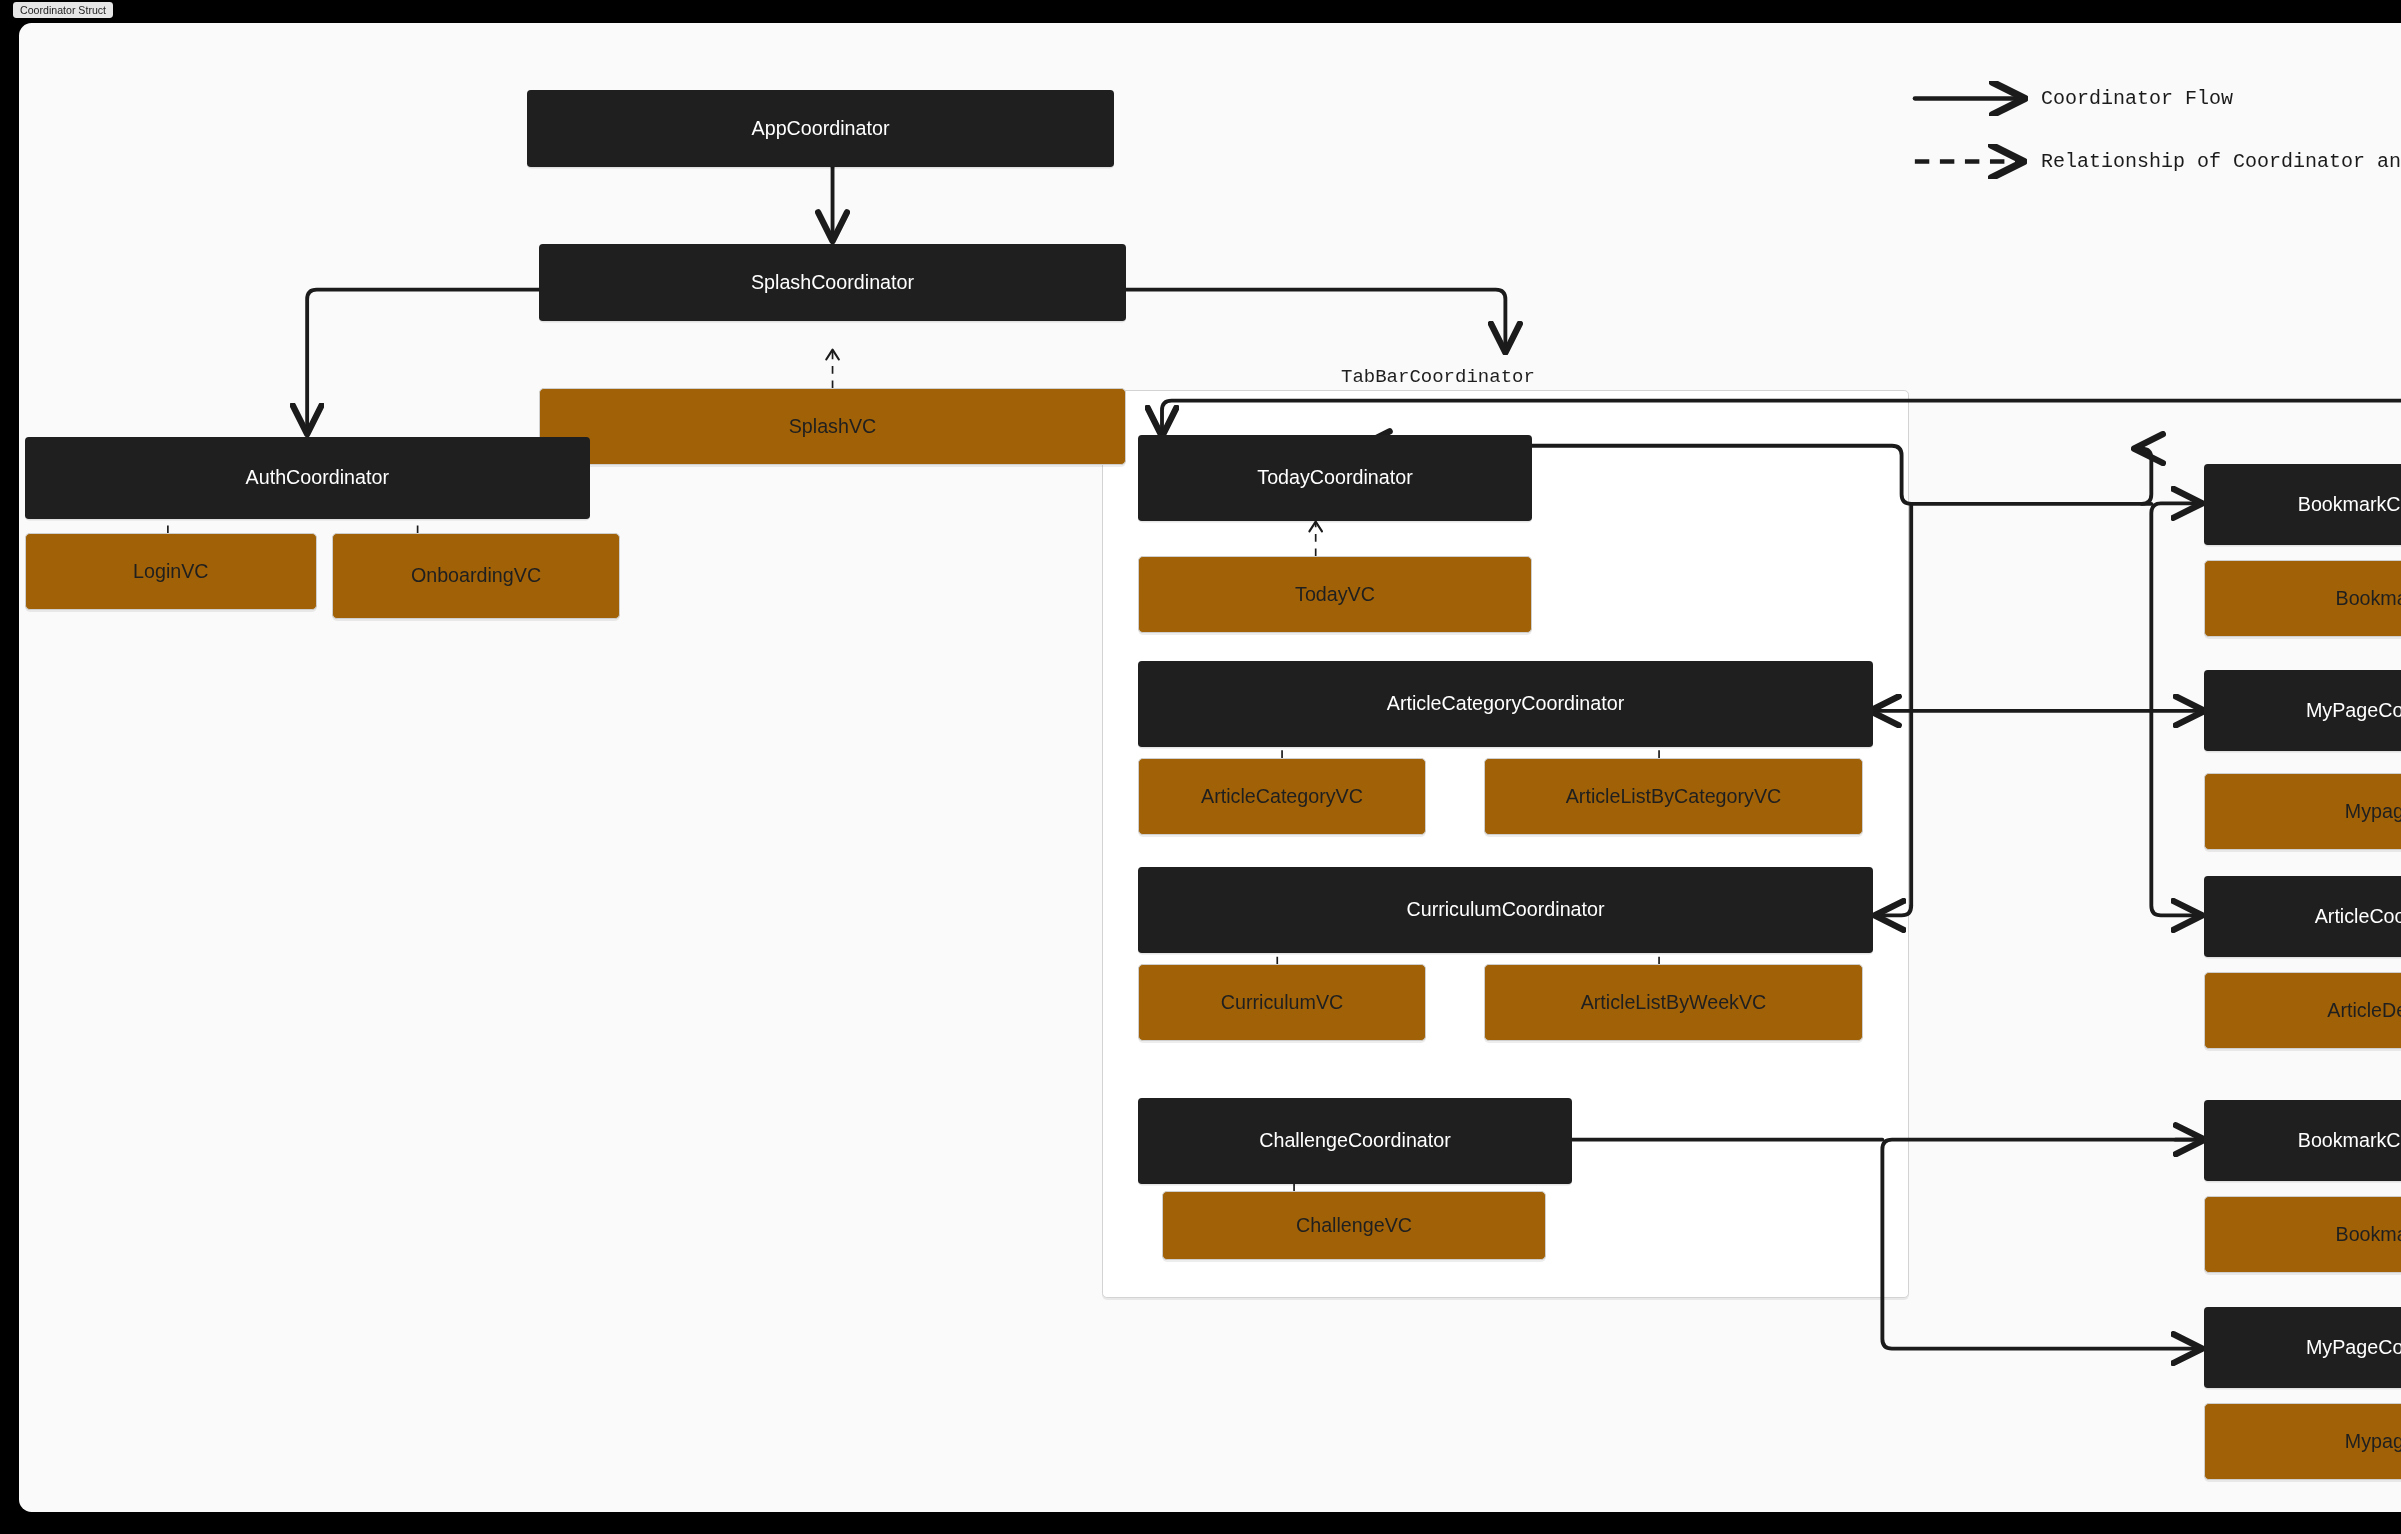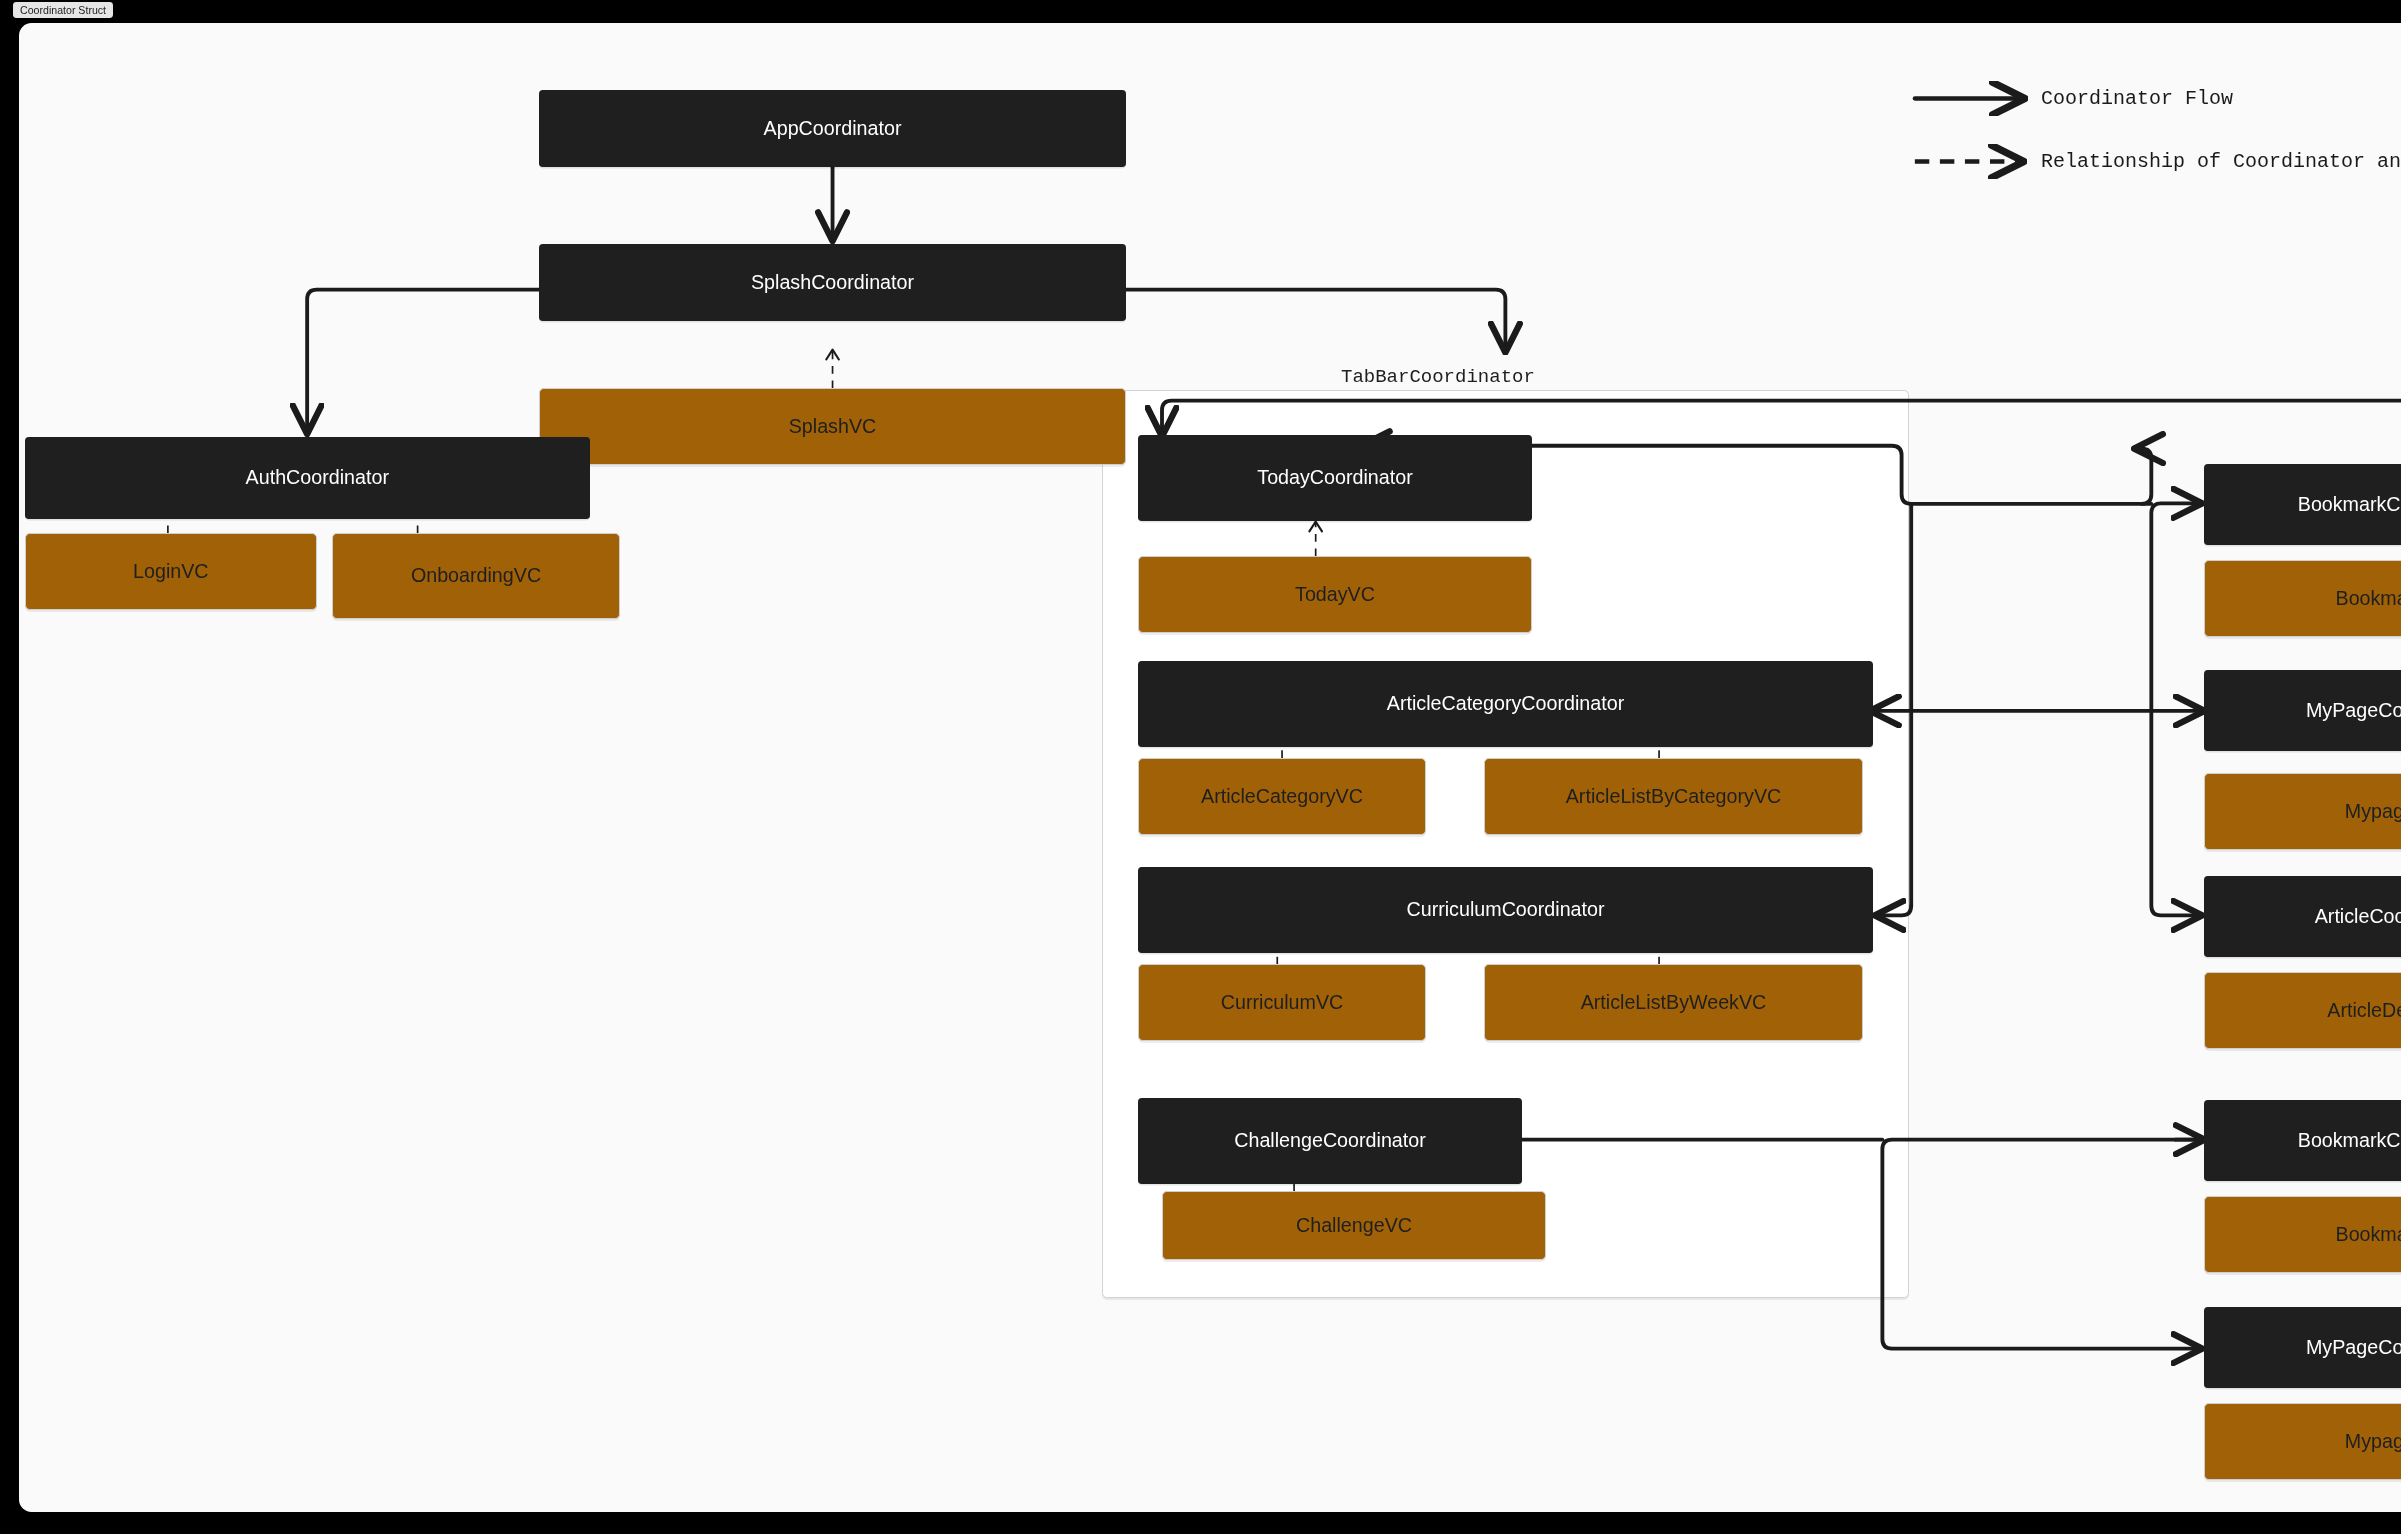--- a/index.html
+++ b/index.html
@@ -195,21 +195,21 @@
           <path d="M 4980 1100 L 4980 1032" marker-end="url(#ah-thin)"></path>
           <path d="M 5945 1100 L 5945 1032" marker-end="url(#ah-thin)"></path>
           <path d="M 4980 1545 L 4980 1476" marker-end="url(#ah-thin)"></path>
           <path d="M 4980 1960 L 4980 1892" marker-end="url(#ah-thin)"></path>
           <path d="M 4980 2425 L 4980 2357" marker-end="url(#ah-thin)"></path>
           <path d="M 5945 2425 L 5945 2357" marker-end="url(#ah-thin)"></path>
           <path d="M 4980 2855 L 4980 2787" marker-end="url(#ah-thin)"></path>
         </g>
       </svg>
 
-      <div class="node coord" style="left:520px; top:67px; width:587px; height:77px;">
+      <div class="node coord" style="left:508px; top:67px; width:587px; height:77px;">
         <span>AppCoordinator</span>
       </div>
 
       <div class="node coord" style="left:520px; top:221px; width:587px; height:77px;">
         <span>SplashCoordinator</span>
       </div>
 
       <div class="node vc" style="left:520px; top:365px; width:587px; height:77px;">
         <span>SplashVC</span>
       </div>
@@ -251,21 +251,21 @@
       </div>
 
       <div class="node vc" style="left:1119px; top:941px; width:288px; height:77px;text-align:center;">
         <span>CurriculumVC</span>
       </div>
 
       <div class="node vc" style="left:1465px; top:941px; width:379px; height:77px;">
         <span>ArticleListByWeekVC</span>
       </div>
 
-      <div class="node coord" style="left:1119px; top:1075px; width:384px; height:86px;">
+      <div class="node coord" style="left:1119px; top:1075px; width:434px; height:86px;">
         <span>ChallengeCoordinator</span>
       </div>
 
       <div class="node vc" style="left:1143px; top:1168px; width:384px; height:69px;">
         <span>ChallengeVC</span>
       </div>
 
       <div class="node coord" style="left:2185px; top:441px; width:379px; height:81px;">
         <span>BookmarkCoordinator</span>
       </div>

